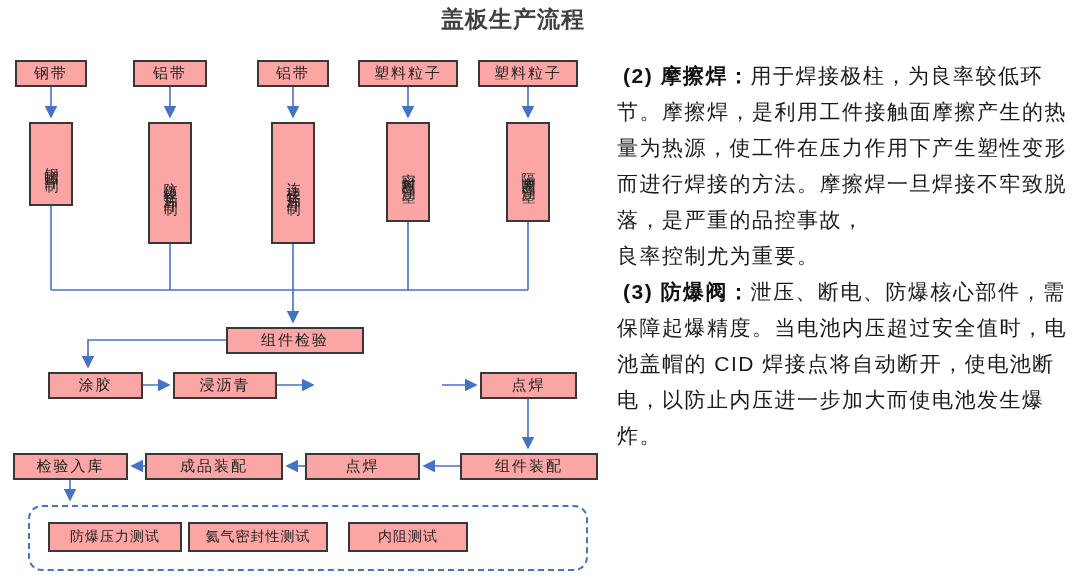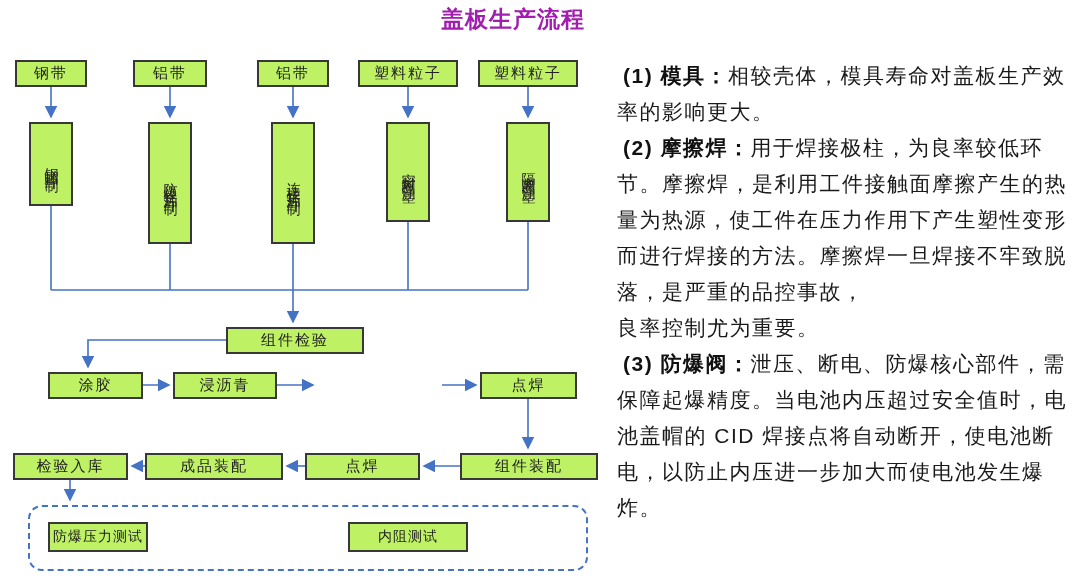--- a/index.html
+++ b/index.html
@@ -2,28 +2,28 @@
 <html><head>
 <meta charset="utf-8">
 <style>
   html,body{margin:0;padding:0;background:#ffffff;}
   #stage{
     position:relative;width:1080px;height:584px;background:#ffffff;
     font-family:"Liberation Sans",sans-serif;overflow:hidden;
   }
   .page-title{
     position:absolute;left:441px;top:4px;
-    font-size:23px;font-weight:bold;color:#a21caf;letter-spacing:1px;
+    font-size:23px;font-weight:bold;color:#404040;letter-spacing:1px;
     white-space:nowrap;
   }
   
   #flow{position:absolute;left:0;top:0;width:615px;height:584px;}
   #connectors{position:absolute;left:0;top:0;}
   .fc-box{
-    position:absolute;box-sizing:border-box;background:#bef264;
+    position:absolute;box-sizing:border-box;background:#fca5a5;
     border:2px solid #383838;color:#222;
     display:flex;align-items:center;justify-content:center;
     font-size:15px;letter-spacing:2px;line-height:1;
     font-family:"Liberation Serif",serif;
   }
   .hbox{height:27px;}
   .vbox{
     width:44px;writing-mode:vertical-rl;text-orientation:upright;
     letter-spacing:4px;font-size:14px;
   }
@@ -108,24 +108,24 @@
     <div class="fc-box hbox" style="left:48px;top:372px;width:95px">涂胶</div>
     <div class="fc-box hbox" style="left:173px;top:372px;width:104px">浸沥青</div>
     <div class="fc-box hbox" style="left:480px;top:372px;width:97px">点焊</div>
 
     <div class="fc-box hbox" style="left:13px;top:453px;width:115px">检验入库</div>
     <div class="fc-box hbox" style="left:145px;top:453px;width:138px">成品装配</div>
     <div class="fc-box hbox" style="left:305px;top:453px;width:115px">点焊</div>
     <div class="fc-box hbox" style="left:460px;top:453px;width:138px">组件装配</div>
 
     <div class="dashed-zone"></div>
-    <div class="fc-box test-box" style="left:48px;top:522px;width:100px">防爆压力测试</div>
+    <div class="fc-box test-box" style="left:48px;top:522px;width:134px">防爆压力测试</div>
+    <div class="fc-box test-box" style="left:188px;top:522px;width:140px">氦气密封性测试</div>
     <div class="fc-box test-box" style="left:348px;top:522px;width:120px">内阻测试</div>
   </div>
 
   <div id="notes">
-    <p><span class="lbl">(1) 模具：</span><span class="body">相较壳体，模具寿命对盖板生产效率的影响更大。</span></p>
     <p><span class="lbl">(2) 摩擦焊：</span><span class="body">用于焊接极柱，为良率较低环节。摩擦焊，是利用工件接触面摩擦产生的热量为热源，使工件在压力作用下产生塑性变形而进行焊接的方法。摩擦焊一旦焊接不牢致脱落，是严重的品控事故，
 良率控制尤为重要。</span></p>
     <p><span class="lbl">(3) 防爆阀：</span><span class="body">泄压、断电、防爆核心部件，需保障起爆精度。当电池内压超过安全值时，电池盖帽的 CID 焊接点将自动断开，使电池断电，以防止内压进一步加大而使电池发生爆炸。</span></p>
   </div>
 
 </div>
 
 </body></html>

